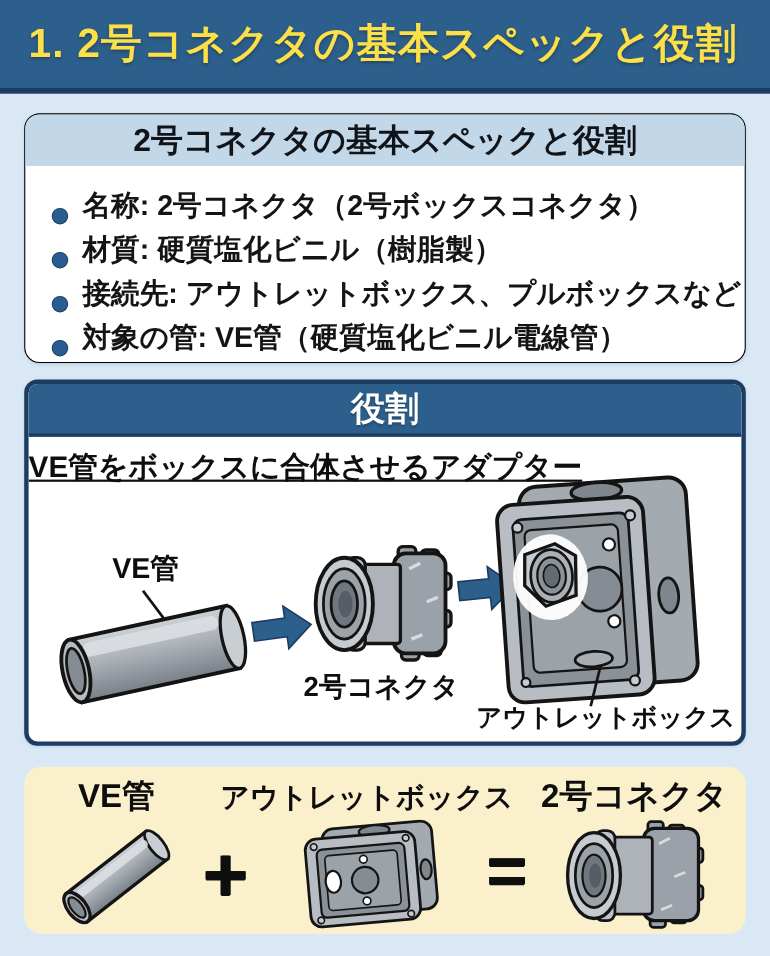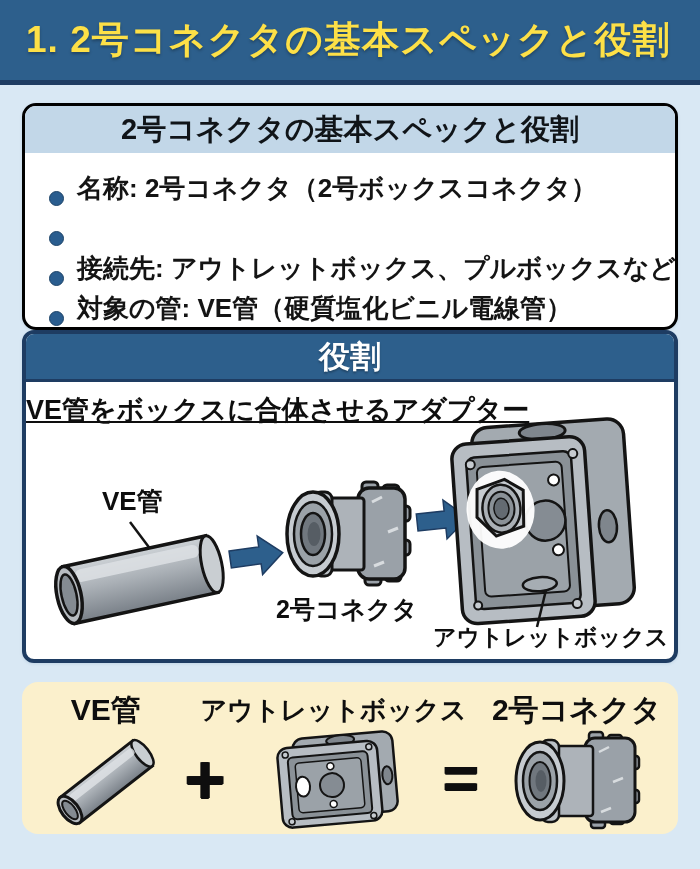--- a/index.html
+++ b/index.html
@@ -31,41 +31,41 @@
     color:#fde047;font-size:37px;font-weight:bold;
     padding-left:26px;letter-spacing:1px;
     text-shadow:0 2px 3px rgba(0,0,0,.28);
     white-space:nowrap;
   }
   
   .card{width:656px;margin-left:22px;border-radius:14px;}
   
   .spec-card{
     margin-top:18px;height:227px;background:#ffffff;
-    border:3px solid #000000;overflow:hidden;
+    border:1px solid #000000;overflow:hidden;
     box-shadow:0 1px 3px rgba(70,110,150,.15);
   }
   .spec-card .band{
     height:47px;background:var(--band);
     display:flex;align-items:center;justify-content:center;
     font-size:29px;font-weight:bold;color:#101418;
   }
   .spec-card ul{list-style:none;padding:13px 20px 0 24px;}
   .spec-card li{
     height:40px;display:flex;align-items:flex-end;
     font-size:26px;font-weight:bold;margin:0;
     white-space:nowrap;
   }
   .bullet-dot{
     flex:0 0 auto;width:15px;height:15px;border-radius:50%;
     background:var(--dot);border:1px solid #1d4368;margin-right:13px;
   }
   
   .role-card{
-    height:333px;background:#ffffff;
+    margin-top:15px;height:333px;background:#ffffff;
     border:4px solid var(--navy);border-radius:12px;overflow:hidden;
     box-shadow:0 1px 3px rgba(70,110,150,.15);
   }
   .role-card .band{
     height:48px;background:var(--blue);border-bottom:3px solid var(--navy);
     display:flex;align-items:center;justify-content:center;
     font-size:31px;font-weight:bold;color:#ffffff;
     text-shadow:0 2px 2px rgba(0,0,0,.25);
   }
   .role-body{position:relative;height:274px;}
@@ -110,20 +110,21 @@
 
 <section class="card spec-card">
   <div class="band">2号コネクタの基本スペックと役割</div>
   <ul>
     <li>
       <span class="bullet-dot"></span>
       <span>名称: 2号コネクタ（2号ボックスコネクタ）</span>
     </li>
     <li>
       <span class="bullet-dot"></span>
+      <span>材質: 硬質塩化ビニル（樹脂製）</span>
     </li>
     <li>
       <span class="bullet-dot"></span>
       <span>接続先: アウトレットボックス、プルボックスなど</span>
     </li>
     <li>
       <span class="bullet-dot"></span>
       <span>対象の管: VE管（硬質塩化ビニル電線管）</span>
     </li>
   </ul>

